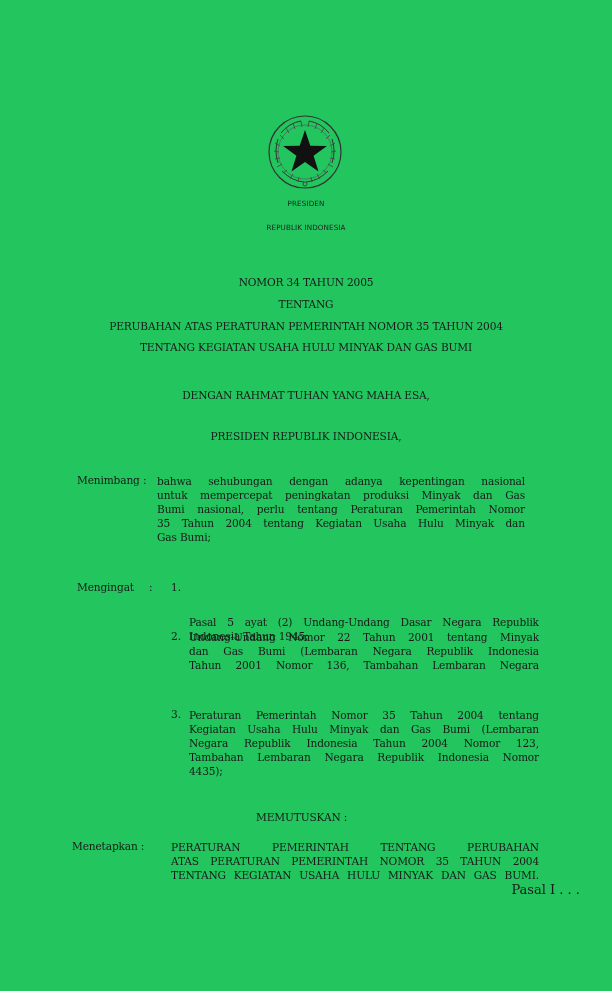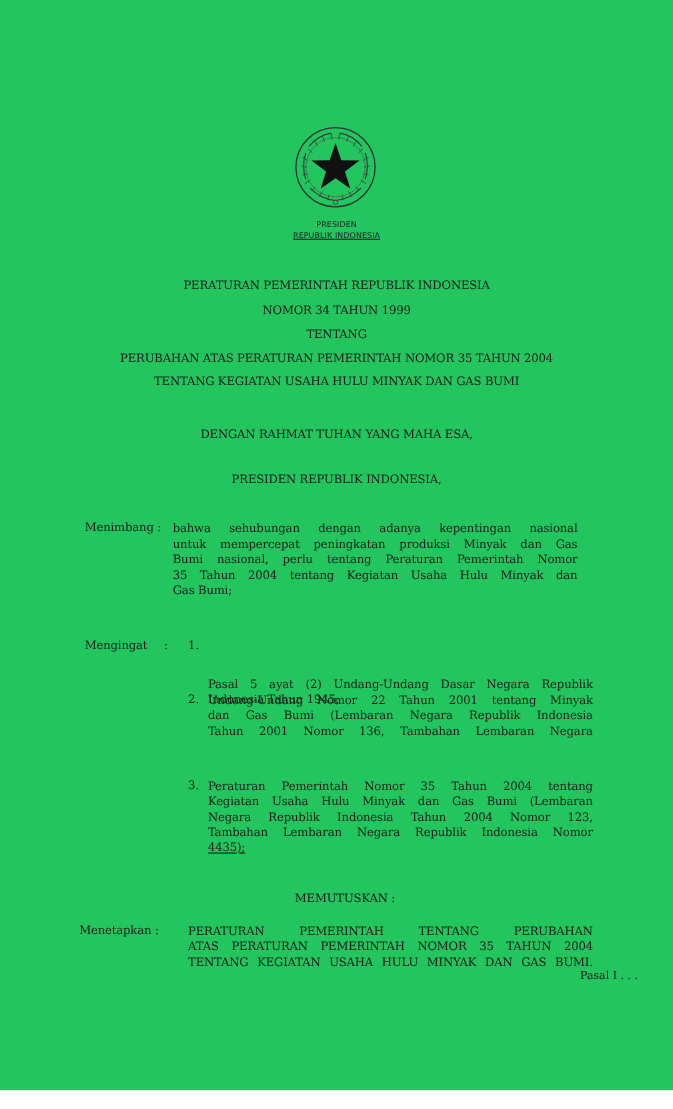--- a/index.html
+++ b/index.html
@@ -8,21 +8,21 @@
   .page { position:absolute; left:0; top:0; width:612px; height:991px; background:#22c55e;padding-left:41px; }
   .emblem { position:absolute; left:266px; top:113px; width:78px; height:78px; }
   .kop { position:absolute; left:206px; width:200px; text-align:center;
          font-family:"DejaVu Sans", "Liberation Sans", sans-serif; font-size:7.2px; color:#222; letter-spacing:0.1px; }
   .center { position:absolute; left:40px; width:532px; text-align:center; font-size:10.6px; white-space:nowrap; letter-spacing:-0.15px; }
   .label { position:absolute; font-size:10.6px; white-space:nowrap; letter-spacing:-0.15px; }
   .colon { position:absolute; font-size:10.6px; }
   .block { position:absolute; font-size:10.6px; line-height:14px; text-align:justify; letter-spacing:-0.15px; }
   .jl { display:flex; justify-content:space-between; white-space:nowrap; height:14px; line-height:14px; }
   .num { position:absolute; font-size:10.6px; }
-  .right { position:absolute; font-size:10px; text-align:center; white-space:nowrap;margin-left:42px; }
+  .right { position:absolute; font-size:13px; text-align:center; white-space:nowrap;margin-left:42px; }
 </style>
 </head>
 <body>
 
 <div class="page">
 
   <svg class="emblem" viewBox="0 0 78 78">
     <circle cx="39" cy="39" r="36" fill="none" stroke="#333" stroke-width="1.2"></circle>
     <circle cx="39" cy="39" r="27" fill="none" stroke="#555" stroke-width="0.6"></circle>
     <g stroke="#333" stroke-width="1" fill="none">
@@ -54,24 +54,23 @@
         <line x1="24" y1="66" x2="27" y2="61"></line>
       <line x1="32" y1="69" x2="33" y2="64"></line>
       <line x1="61" y1="60" x2="57" y2="57"></line>
         <line x1="54" y1="66" x2="51" y2="61"></line>
       <line x1="46" y1="69" x2="45" y2="64"></line>
     </g>
     <circle cx="39" cy="71" r="2" fill="none" stroke="#333" stroke-width="0.8"></circle>
     <polygon fill="#111" points="39,17 44.3,32.7 60.9,32.9 47.6,42.8 52.5,58.6 39,49 25.5,58.6 30.4,42.8 17.1,32.9 33.7,32.7"></polygon>
   </svg>
   <div class="kop" style="top:199px;">PRESIDEN</div>
-  <div class="kop" style="top:209px;text-decoration:underline;">REPUBLIK INDONESIA</div>
-
-  <div class="center" style="top:254px;">PERATURAN PEMERINTAH REPUBLIK INDONESIA</div>
-  <div class="center" style="top:276px;">NOMOR  34  TAHUN 1999</div>
+  <div class="kop" style="top:223px;">REPUBLIK INDONESIA</div>
+
+  <div class="center" style="top:276px;">NOMOR  34  TAHUN 2005</div>
   <div class="center" style="top:298px;">TENTANG</div>
   <div class="center" style="top:320px;">PERUBAHAN ATAS PERATURAN PEMERINTAH NOMOR 35 TAHUN 2004</div>
   <div class="center" style="top:341px;">TENTANG KEGIATAN USAHA HULU MINYAK DAN GAS BUMI</div>
 
   <div class="center" style="top:430px;">PRESIDEN REPUBLIK INDONESIA,</div>
   <div class="center" style="top:389px;">DENGAN RAHMAT TUHAN YANG MAHA ESA,</div>
 
   <div class="label" style="left:77px; top:474px;">
     <span>Menimbang</span><span> </span><span>:</span>
   </div>
@@ -200,26 +199,26 @@
         <span>123,</span>
       </div>
       <div class="jl">
         <span>Tambahan</span>
         <span>Lembaran</span>
         <span>Negara</span>
         <span>Republik</span>
         <span>Indonesia</span>
         <span>Nomor</span>
       </div>
-      <div class="jl" style="justify-content: flex-start; text-decoration: underline;">
+      <div class="jl" style="justify-content: flex-start;">
         <span>4435);</span>
       </div>
     </div>
 
-  <div class="label" style="left:268px; top:811px;">MEMUTUSKAN :</div>
+  <div class="label" style="left:256px; top:811px;">MEMUTUSKAN :</div>
 
   <div class="label" style="left:72px; top:840px;">
     <span>Menetapkan</span><span> </span><span>:</span>
   </div>
   <div class="block" id="menetapkan-block" style="left:171px; top:840px; width:368px;">
       <div class="jl">
         <span>PERATURAN</span>
         <span>PEMERINTAH</span>
         <span>TENTANG</span>
         <span>PERUBAHAN</span>

